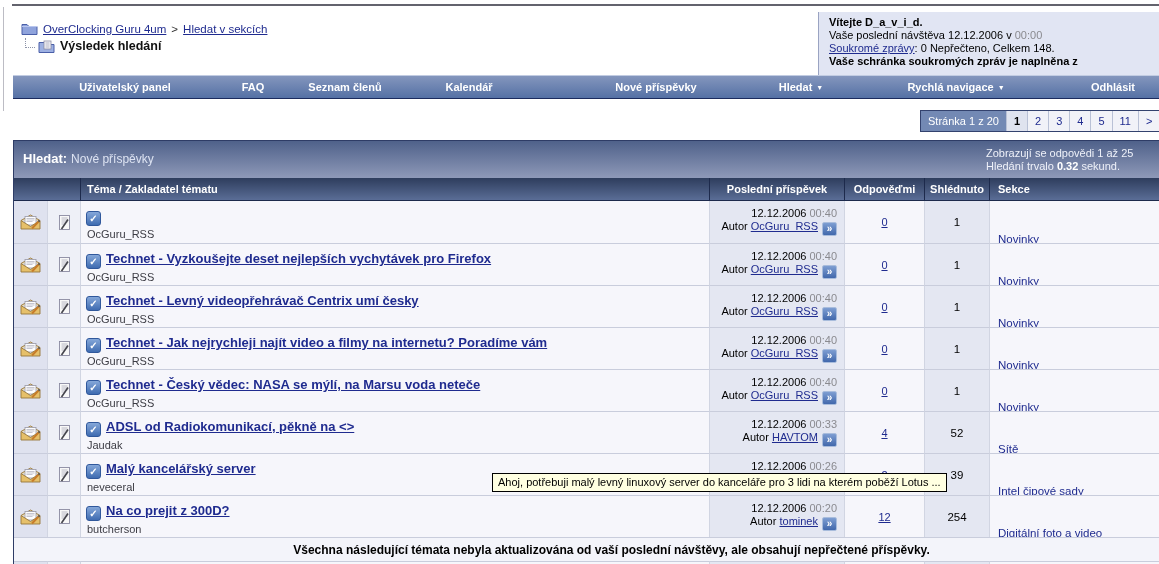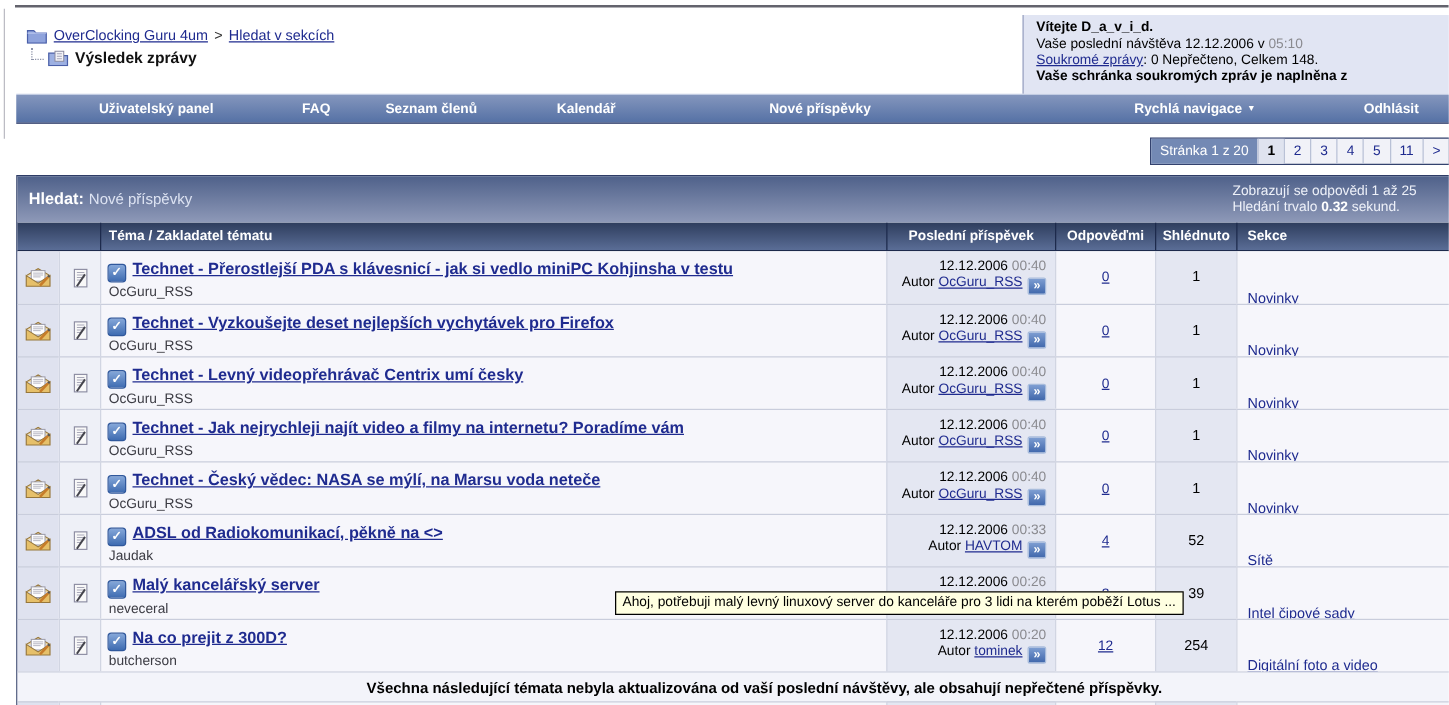--- a/index.html
+++ b/index.html
@@ -32,21 +32,21 @@
   
   .navbar{position:relative;height:22px;background:linear-gradient(#8496bd,#5571a5);
     border-top:1px solid #c2cce2;border-bottom:1px solid #1b2b5e;}
   .nav-item{position:absolute;top:50%;transform:translate(-50%,-50%);
     color:#fff;font-size:11px;font-weight:bold;white-space:nowrap;}
   .navbar div:nth-of-type(1){left:112px;}
   .navbar div:nth-of-type(2){left:240px;}
   .navbar div:nth-of-type(3){left:332px;}
   .navbar div:nth-of-type(4){left:456px;}
   .navbar div:nth-of-type(5){left:643px;}
-  .navbar div:nth-of-type(6){left:788px;margin-top:48px;}
+  .navbar div:nth-of-type(6){left:788px;}
   .navbar div:nth-of-type(7){left:943px;}
   .navbar div:nth-of-type(8){left:1100px;}
   .dd-arrow::before{content:"▼";}
   .dd-arrow{font-size:7px;margin-left:4px;vertical-align:1px;display:inline-block;}
 
   
   .pagebar{position:absolute;top:98px;left:907px;display:flex;border:1px solid #33426e;
     background:#f1f2f8;font-size:11px;white-space:nowrap;}
   .pg-status{background:#7389b4;color:#fff;padding:4px 7px;}
   .pg-current{background:#dfe3ef;color:#000;font-weight:bold;padding:4px 7px;border-left:1px solid #b9c1d6;}
@@ -124,28 +124,28 @@
       <span class="sep">&gt;</span>
       <a class="crumb-link">Hledat v sekcích</a>
     </div>
     <div class="crumb-line2">
       <span class="tree-conn"></span>
       <svg class="folder-svg" width="17" height="13" viewBox="0 0 17 13">
         <path d="M1,2.5 h5 l2,2 h8 v8 h-15 z" fill="#9db0e2" stroke="#4a5fa8" stroke-width="1"></path>
         <rect x="6" y="1" width="7" height="8" fill="#f4f4f8" stroke="#8a8aa0" stroke-width="0.8"></rect>
         <path d="M7.5,3 h4 M7.5,5 h4 M7.5,7 h4" stroke="#9a9ab0" stroke-width="0.7"></path>
       </svg>
-      <span>Výsledek zprávy</span>
+      <span>Výsledek hledání</span>
     </div>
 
     <div class="welcome">
       <div class="w-bold">Vítejte D_a_v_i_d.</div>
       <div>
         <span>Vaše poslední návštěva 12.12.2006 v</span>
-        <span class="w-time">05:10</span>
+        <span class="w-time">00:00</span>
       </div>
       <div>
         <a class="w-link">Soukromé zprávy</a><span>: 0 Nepřečteno, Celkem 148.</span>
       </div>
       <div class="w-bold">Vaše schránka soukromých zpráv je naplněna z</div>
     </div>
   </div>
 
   <div class="navbar">
 
@@ -240,21 +240,21 @@
           </div>
           <div class="c-icon2 cb">
             <svg width="13" height="17" viewBox="0 0 13 17">
               <rect x="1.5" y="1.5" width="10" height="14" fill="#f8f8f8" stroke="#8a8aa0" stroke-width="0.9"></rect>
               <path d="M3.5,4 h6 M3.5,6 h6 M3.5,8 h6 M3.5,10 h4" stroke="#a8a8b8" stroke-width="0.8"></path>
               <path d="M3.5,15 L10,5.5" stroke="#44444c" stroke-width="1.6"></path>
             </svg>
           </div>
           <div class="c-title cb">
             <div>
-              <span class="check-icon"></span><a class="t-link">Technet - Přerostlejší PDA s klávesnicí - jak si vedlo miniPC Kohjinsha v testu</a>
+              <span class="check-icon"></span>
             </div>
             <div class="t-starter">OcGuru_RSS</div>
           </div>
           <div class="c-date cb">
             <div>
               <span>12.12.2006</span>
               <span class="d-time">00:40</span>
             </div>
             <div>
               <span>Autor</span>

